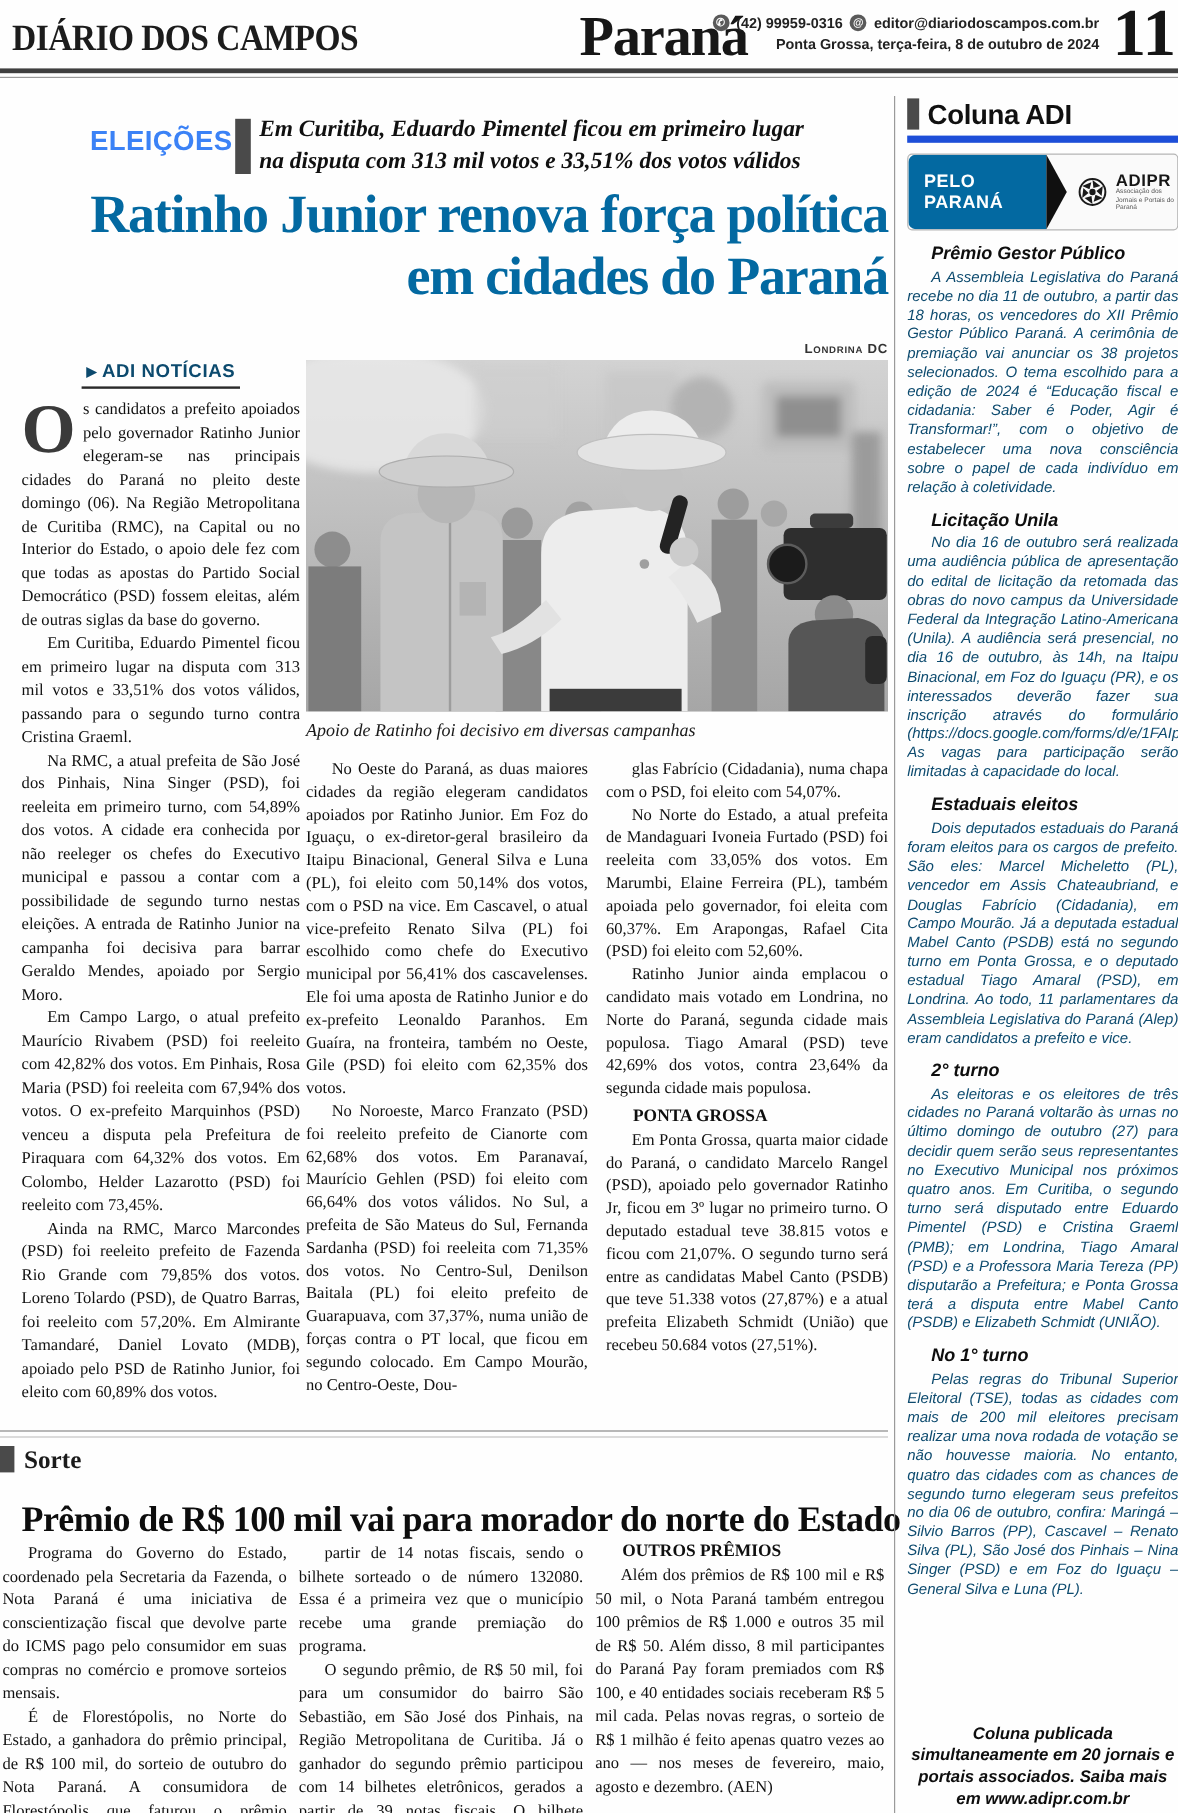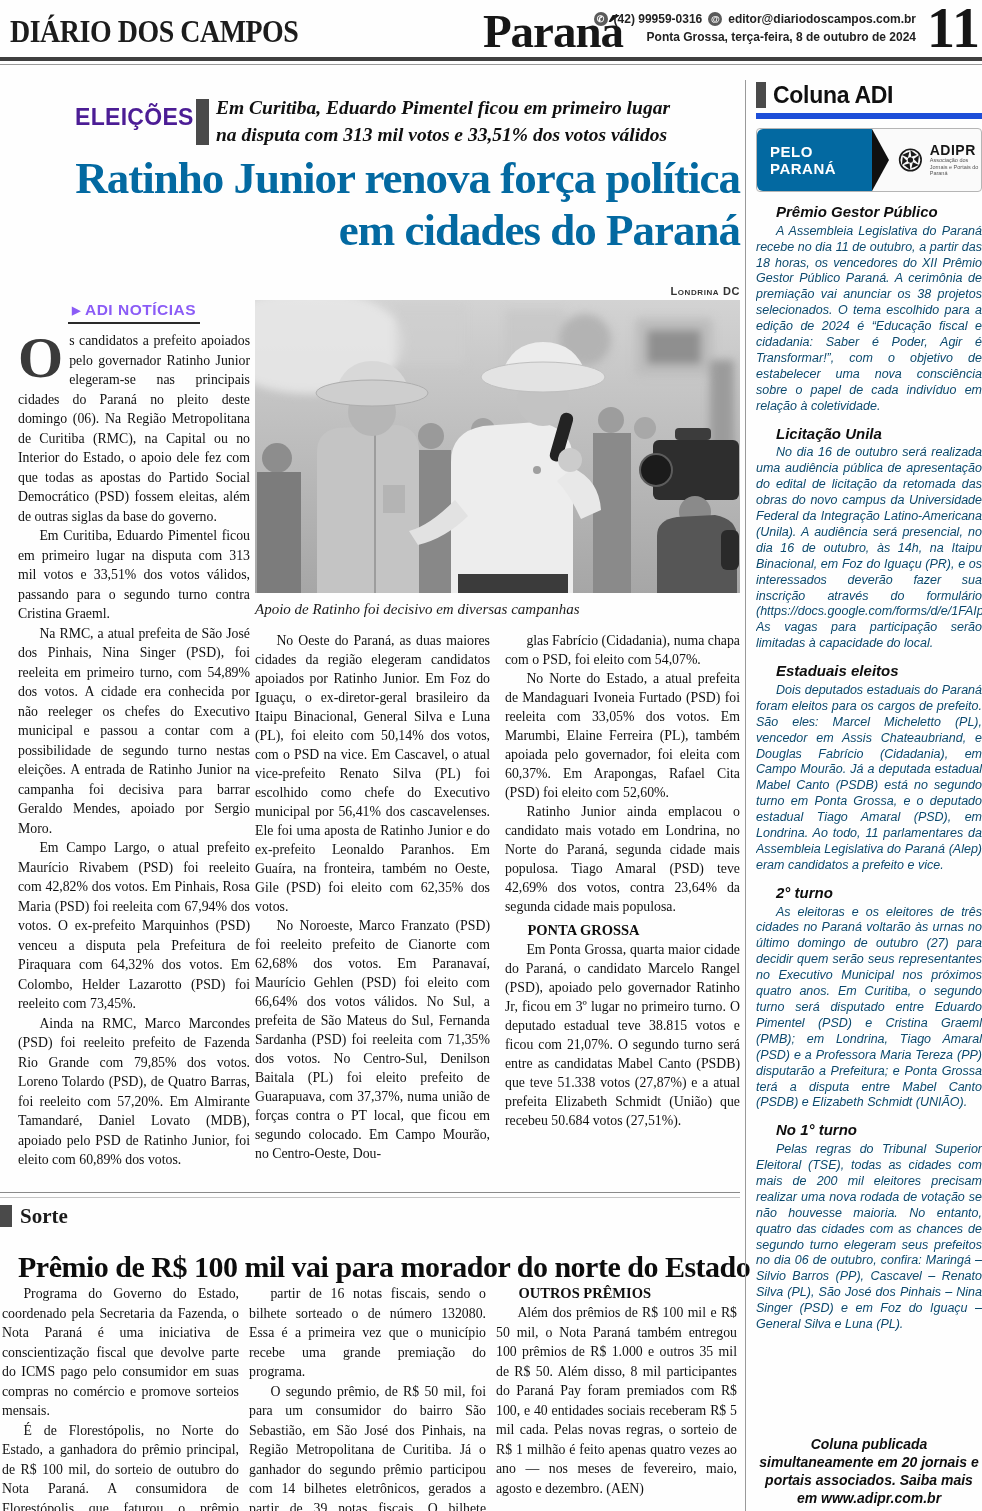--- a/index.html
+++ b/index.html
@@ -15,30 +15,30 @@
                font:700 12px/18px "Liberation Sans",sans-serif;color:#222;}
   .hdr-contact .row{display:flex;justify-content:flex-end;align-items:center;gap:6px;}
   .circle-icon{display:inline-flex;width:14px;height:14px;border-radius:50%;background:#5a5a5a;
                color:#fff;font:700 9px/1 "Liberation Sans",sans-serif;align-items:center;justify-content:center;}
   .page-num{position:absolute;right:2px;top:0px;font:700 56px/1 "Liberation Serif",serif;color:#151515;}
   .hdr-rule-a{position:absolute;left:0;top:57px;width:982px;height:4px;background:#3f3f3f;}
   .hdr-rule-b{position:absolute;left:0;top:64px;width:982px;height:1px;background:#9a9a9a;}
 
   
   .kicker-label{position:absolute;left:75px;top:106px;font:700 23px/1 "Liberation Sans",sans-serif;
-                letter-spacing:.3px;color:#4c1d95;}
+                letter-spacing:.3px;color:#3b82f6;}
   .kicker-bar{position:absolute;left:196px;top:99px;width:13px;height:46px;background:#4a4a4a;}
   .deck{position:absolute;left:216px;top:94px;width:460px;
         font:italic 600 19.5px/27px "Liberation Serif",serif;color:#101010;}
   .headline{position:absolute;left:18px;top:152px;width:722px;text-align:right;
             font:700 45px/52px "Liberation Serif",serif;letter-spacing:-1px;color:#0369a1;}
 
   .adi-byline{position:absolute;left:18px;top:301px;width:232px;text-align:center;}
   .adi-byline .inner{display:inline-block;border-bottom:2.5px solid #2a2a2a;padding:0 4px 4px;
-        font:700 15.5px/1 "Liberation Sans",sans-serif;letter-spacing:.5px;color:#8b5cf6;}
+        font:700 15.5px/1 "Liberation Sans",sans-serif;letter-spacing:.5px;color:#0c4a6e;}
   .adi-byline .arr{font-size:11px;vertical-align:1px;margin-right:4px;}
 
   .photo-credit{position:absolute;left:255px;top:286px;width:485px;text-align:right;
         font:600 11px/1 "Liberation Sans",sans-serif;font-variant-caps:small-caps;
         letter-spacing:.6px;color:#333;}
   .photo-box{position:absolute;left:255px;top:300px;width:485px;height:293px;background:#b9b9b9;overflow:hidden;}
   .photo-caption{position:absolute;left:255px;top:600px;width:485px;
         font:italic 400 15px/19px "Liberation Serif",serif;color:#1a1a1a;}
 
   
@@ -230,21 +230,21 @@
   <h2 class="bottom-headline" style="margin:16px;">Prêmio de R$ 100 mil vai para morador do norte do Estado</h2>
 
   <div id="bcol1" class="col">
     <div>
         <p class="bp ind">Programa do Governo do Estado, coordenado pela Secretaria da Fazenda, o Nota Paraná é uma iniciativa de conscientização fiscal que devolve parte do ICMS pago pelo consumidor em suas compras no comércio e promove sorteios mensais.</p>
         <p class="bp ind">É de Florestópolis, no Norte do Estado, a ganhadora do prêmio principal, de R$ 100 mil, do sorteio de outubro do Nota Paraná. A consumidora de Florestópolis que faturou o prêmio principal concorreu com 29 bilhetes gerados a</p>
       </div>
   </div>
   <div id="bcol2" class="col">
     <div>
-        <p class="bp ind">partir de 16 notas fiscais, sendo o bilhete sorteado o de número 132080. Essa é a primeira vez que o município recebe uma grande premiação do programa.</p>
+        <p class="bp ind">partir de 14 notas fiscais, sendo o bilhete sorteado o de número 132080. Essa é a primeira vez que o município recebe uma grande premiação do programa.</p>
         <p class="bp ind">O segundo prêmio, de R$ 50 mil, foi para um consumidor do bairro São Sebastião, em São José dos Pinhais, na Região Metropolitana de Curitiba. Já o ganhador do segundo prêmio participou com 14 bilhetes eletrônicos, gerados a partir de 39 notas fiscais. O bilhete premiado foi o de número 24975104.</p>
       </div>
   </div>
   <div id="bcol3" class="col">
     <h4 class="subhead" style="margin-top:0;">OUTROS PRÊMIOS</h4>
     <div>
         <p class="bp ind">Além dos prêmios de R$ 100 mil e R$ 50 mil, o Nota Paraná também entregou 100 prêmios de R$ 1.000 e outros 35 mil de R$ 50. Além disso, 8 mil participantes do Paraná Pay foram premiados com R$ 100, e 40 entidades sociais receberam R$ 5 mil cada. Pelas novas regras, o sorteio de R$ 1 milhão é feito apenas quatro vezes ao ano — nos meses de fevereiro, maio, agosto e dezembro. (AEN)</p>
       </div>
   </div>
 

